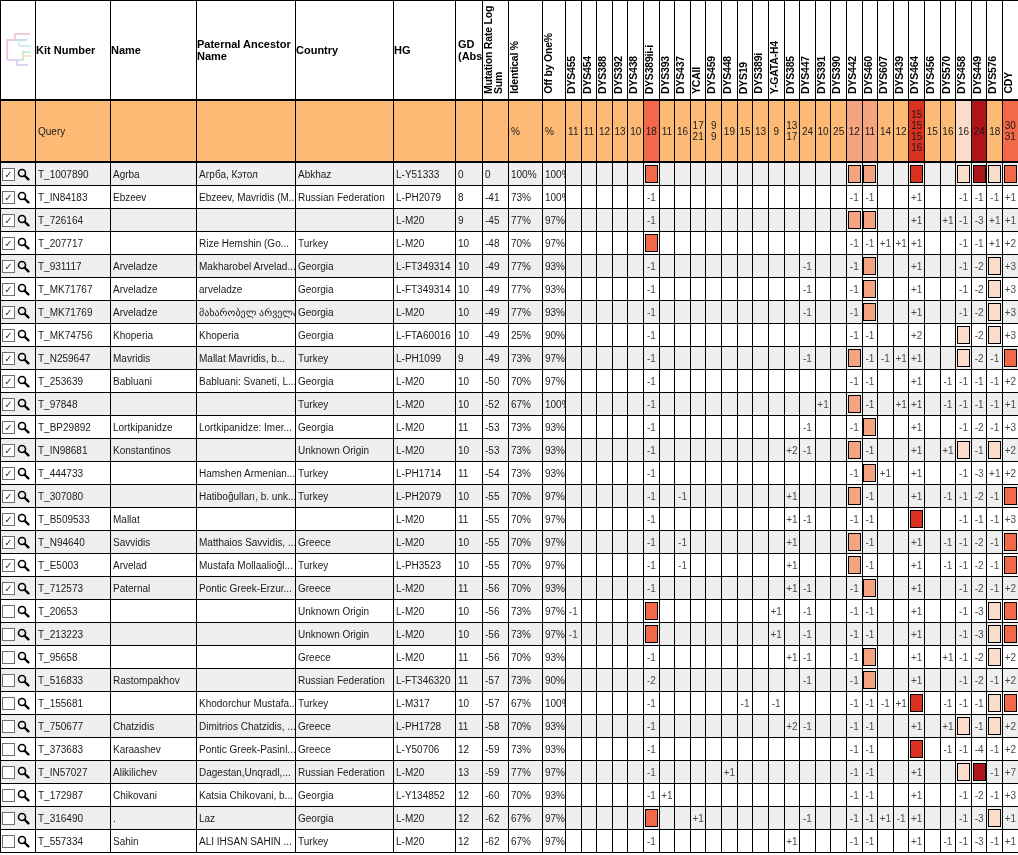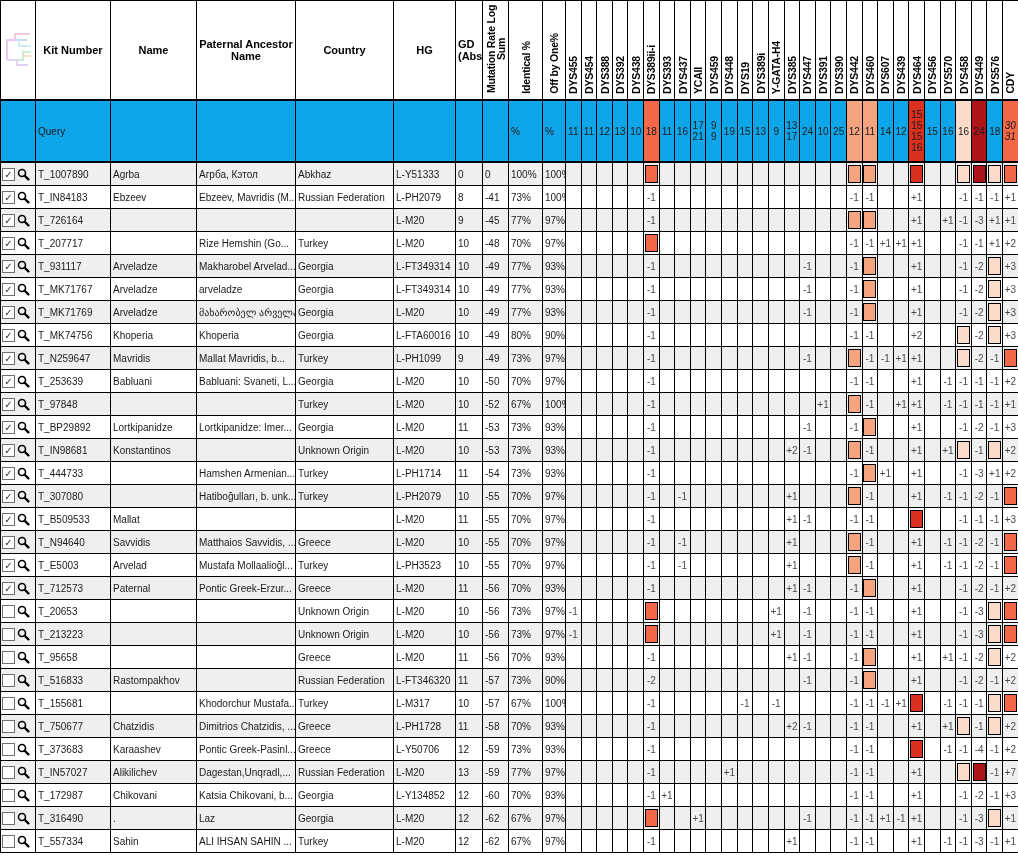--- a/index.html
+++ b/index.html
@@ -1,25 +1,25 @@
 <!DOCTYPE html>
 <html><head>
 <meta charset="utf-8">
 <style>
   html,body{margin:0;padding:0;background:#fff;}
   body{width:1018px;height:855px;overflow:hidden;font-family:"Liberation Sans",sans-serif;}
   table{border-collapse:collapse;table-layout:fixed;width:1017px;}
   th,td{border:1px solid #000;padding:0;overflow:hidden;}
-  thead th{height:95px;background:#fff;font-weight:bold;font-size:11px;border-bottom:2px solid #000;vertical-align:middle;text-align:center;}
+  thead th{height:95px;background:#fff;font-weight:bold;font-size:11px;border-bottom:2px solid #000;vertical-align:middle;text-align:left;}
   thead th.vh{vertical-align:bottom;padding-bottom:3px;}
   thead th.gd{text-align:left;padding-left:2px;}
   .vtx{writing-mode:vertical-rl;transform:rotate(180deg);display:inline-block;max-height:90px;line-height:10px;white-space:nowrap;font-weight:bold;font-size:10.5px;letter-spacing:-0.2px;}
   .vtx.wrapok{white-space:normal;}
   .corner{padding-left:2px;text-align:left;vertical-align:middle;}
-  tr.qrow td{height:60px;border-bottom:2px solid #000;font-size:10px;background:#0ea5e9;}
+  tr.qrow td{height:60px;border-bottom:2px solid #000;font-size:10px;background:#fdba74;}
   tbody td{height:22px;font-size:10px;color:#1a1a1a;background:#fff;}
   tr.alt td{background:#efefef;}
   td.tx{padding:0 2px;text-align:left;white-space:nowrap;}
   td.mk{text-align:center;color:#4a4a4a;}
   td.qk{text-align:center;line-height:11px;color:#1a1a1a;}
   .qline{display:block;}
   .bx{width:11px;height:16px;border:1px solid #000;margin:0 auto;}
   .ctrl{display:flex;align-items:center;gap:2px;padding:0 1px;}
   .cb{width:11px;height:11px;border:1px solid #707070;background:#fff;font-size:10px;line-height:11px;text-align:center;color:#333;flex:0 0 auto;cursor:pointer;}
   .mag{flex:0 0 auto;cursor:pointer;display:block;}
@@ -215,21 +215,21 @@
         </td>
         <td class="qk" style="background: rgb(251, 220, 203);">
           <span class="qline">16</span>
         </td>
         <td class="qk" style="background: rgb(173, 21, 25);">
           <span class="qline">24</span>
         </td>
         <td class="qk">
           <span class="qline">18</span>
         </td>
-        <td class="qk" style="background: rgb(244, 104, 74); font-style: italic;">
+        <td class="qk" style="background: rgb(244, 104, 74);">
           <span class="qline">30</span>
           <span class="qline">31</span>
         </td>
       </tr>
       <tr class="alt">
         <td>
           <div class="ctrl">
             <span class="cb">✓</span>
             <svg class="mag" width="13" height="13" viewBox="0 0 13 13">
               <circle cx="5" cy="5" r="3.5" fill="none" stroke="#000" stroke-width="1.6"></circle>
@@ -614,21 +614,21 @@
             </svg>
           </div>
         </td>
         <td class="tx">T_MK74756</td>
         <td class="tx">Khoperia</td>
         <td class="tx">Khoperia</td>
         <td class="tx">Georgia</td>
         <td class="tx">L-FTA60016</td>
         <td class="tx">10</td>
         <td class="tx">-49</td>
-        <td class="tx">80%</td>
+        <td class="tx">25%</td>
         <td class="tx">90%</td>
         <td class="mk"></td>
         <td class="mk"></td>
         <td class="mk"></td>
         <td class="mk"></td>
         <td class="mk"></td>
         <td class="mk"><span>-1</span></td>
         <td class="mk"></td>
         <td class="mk"></td>
         <td class="mk"></td>

